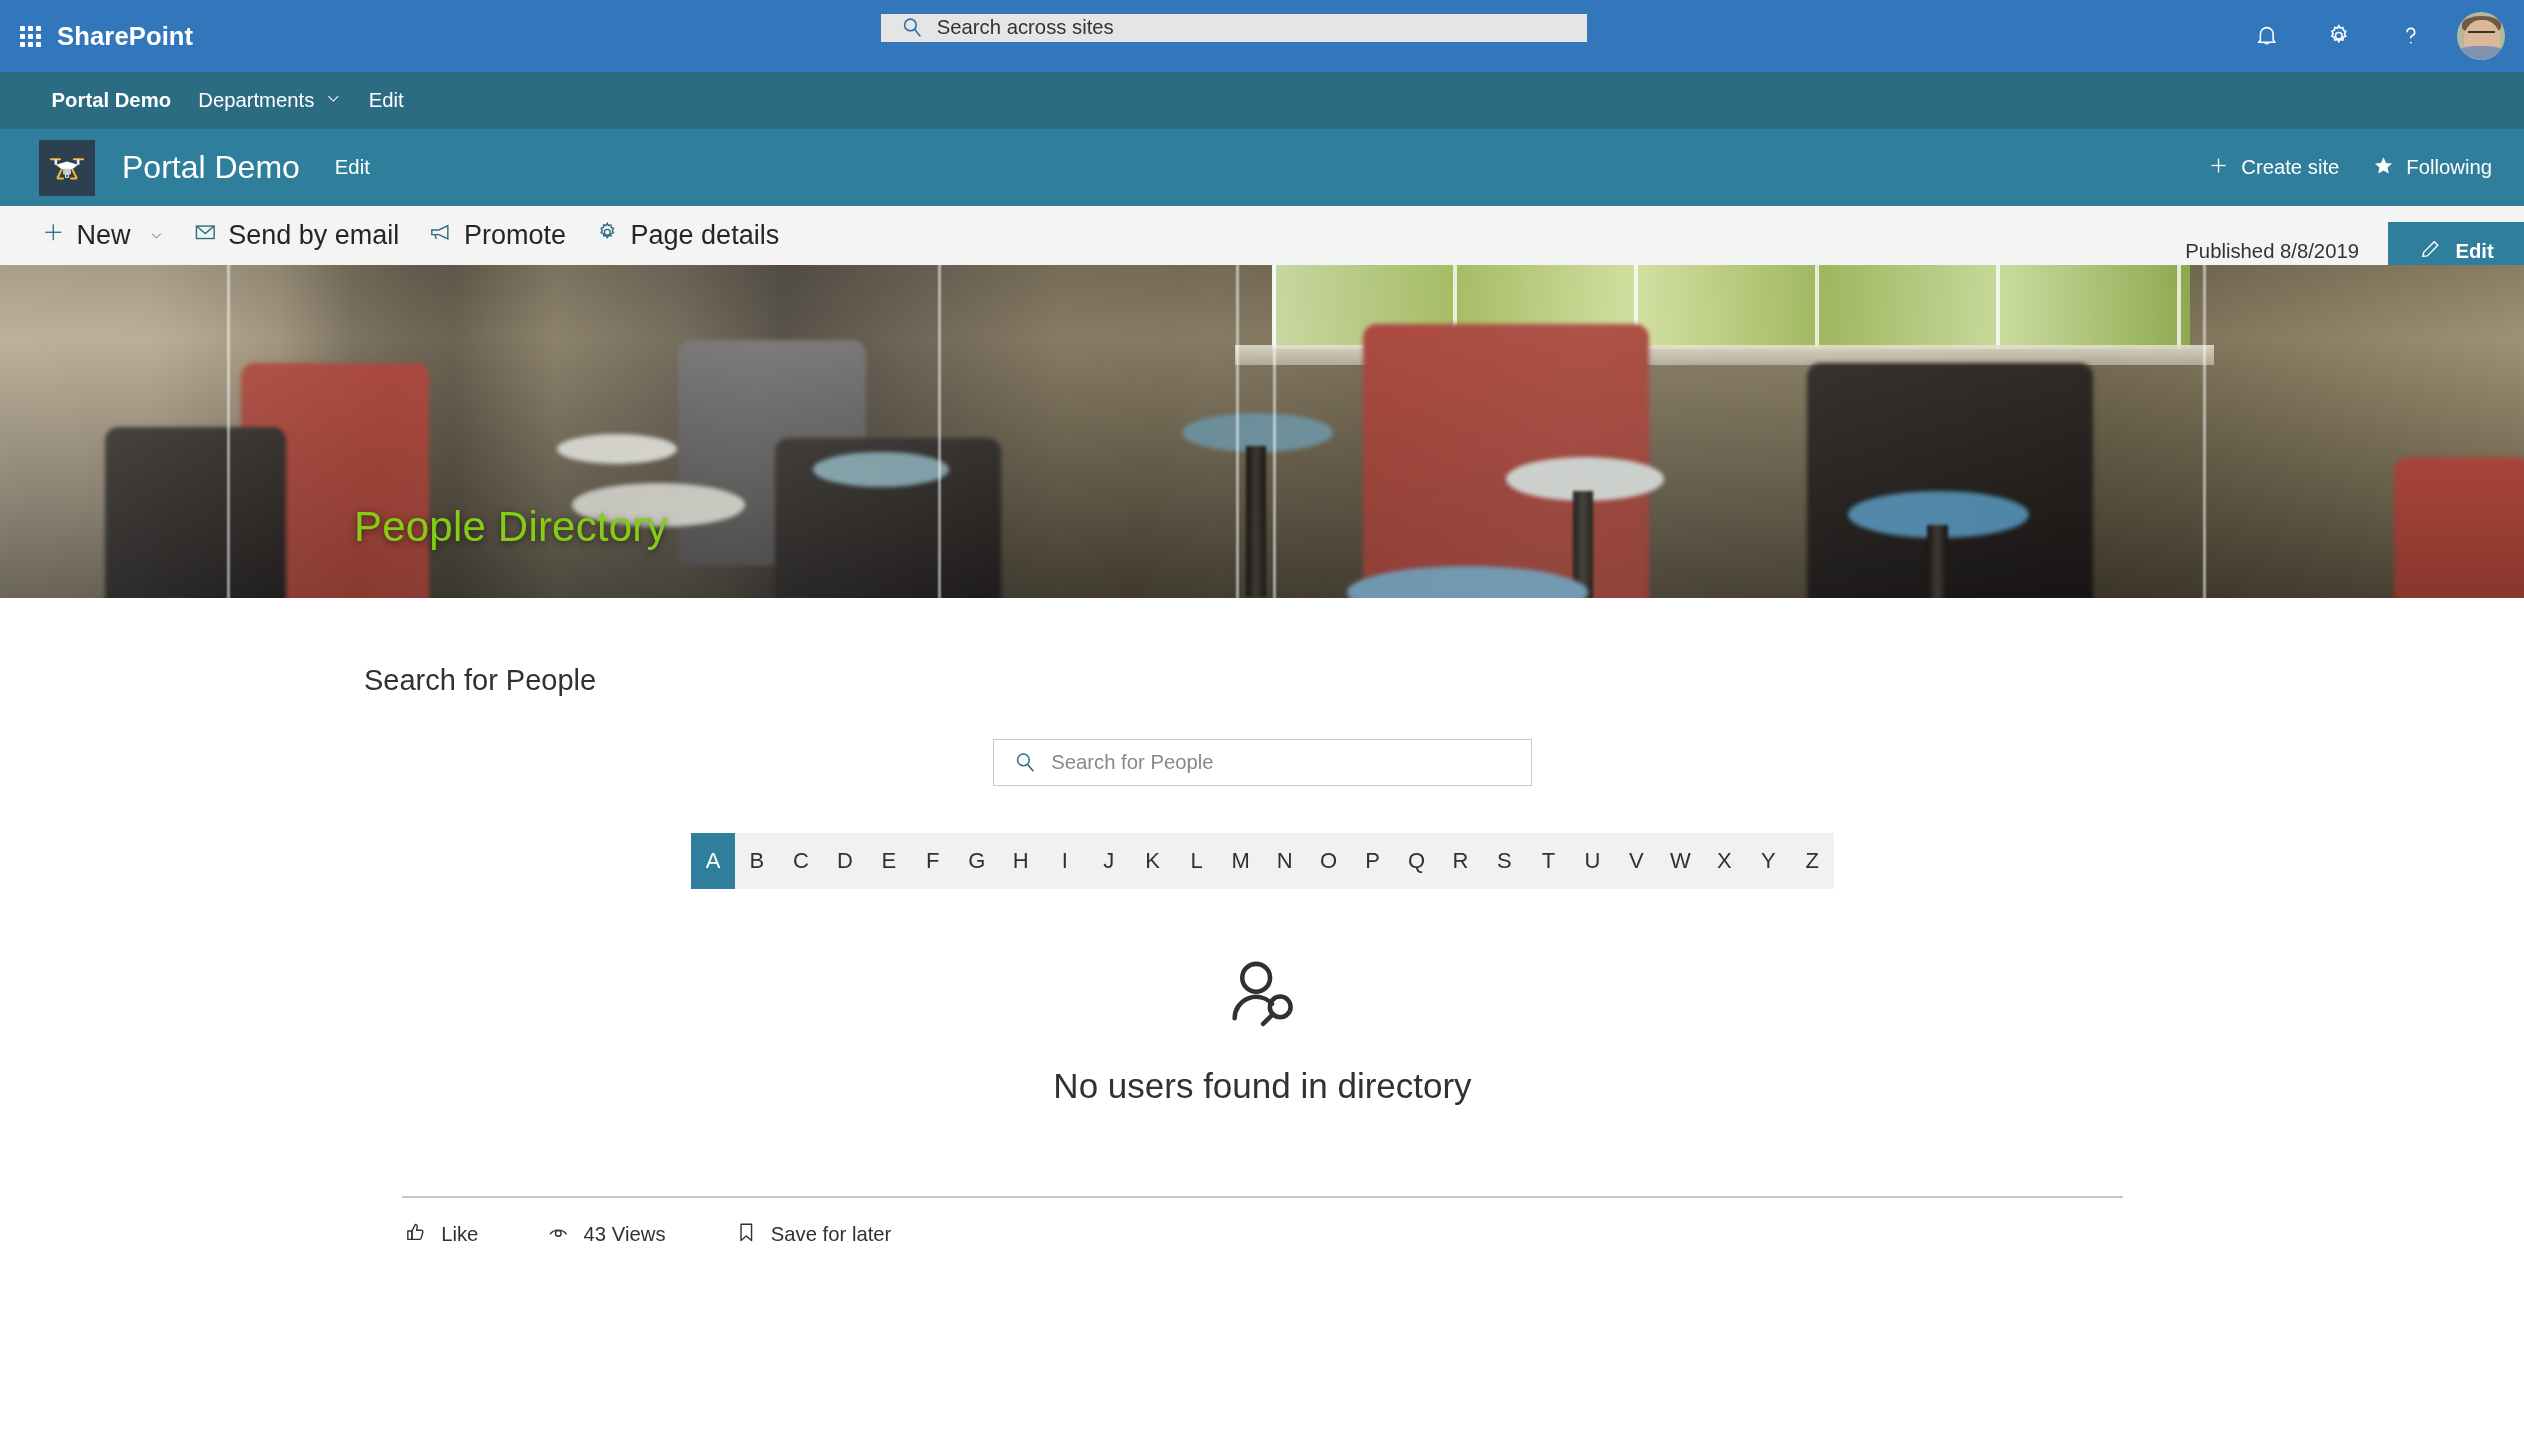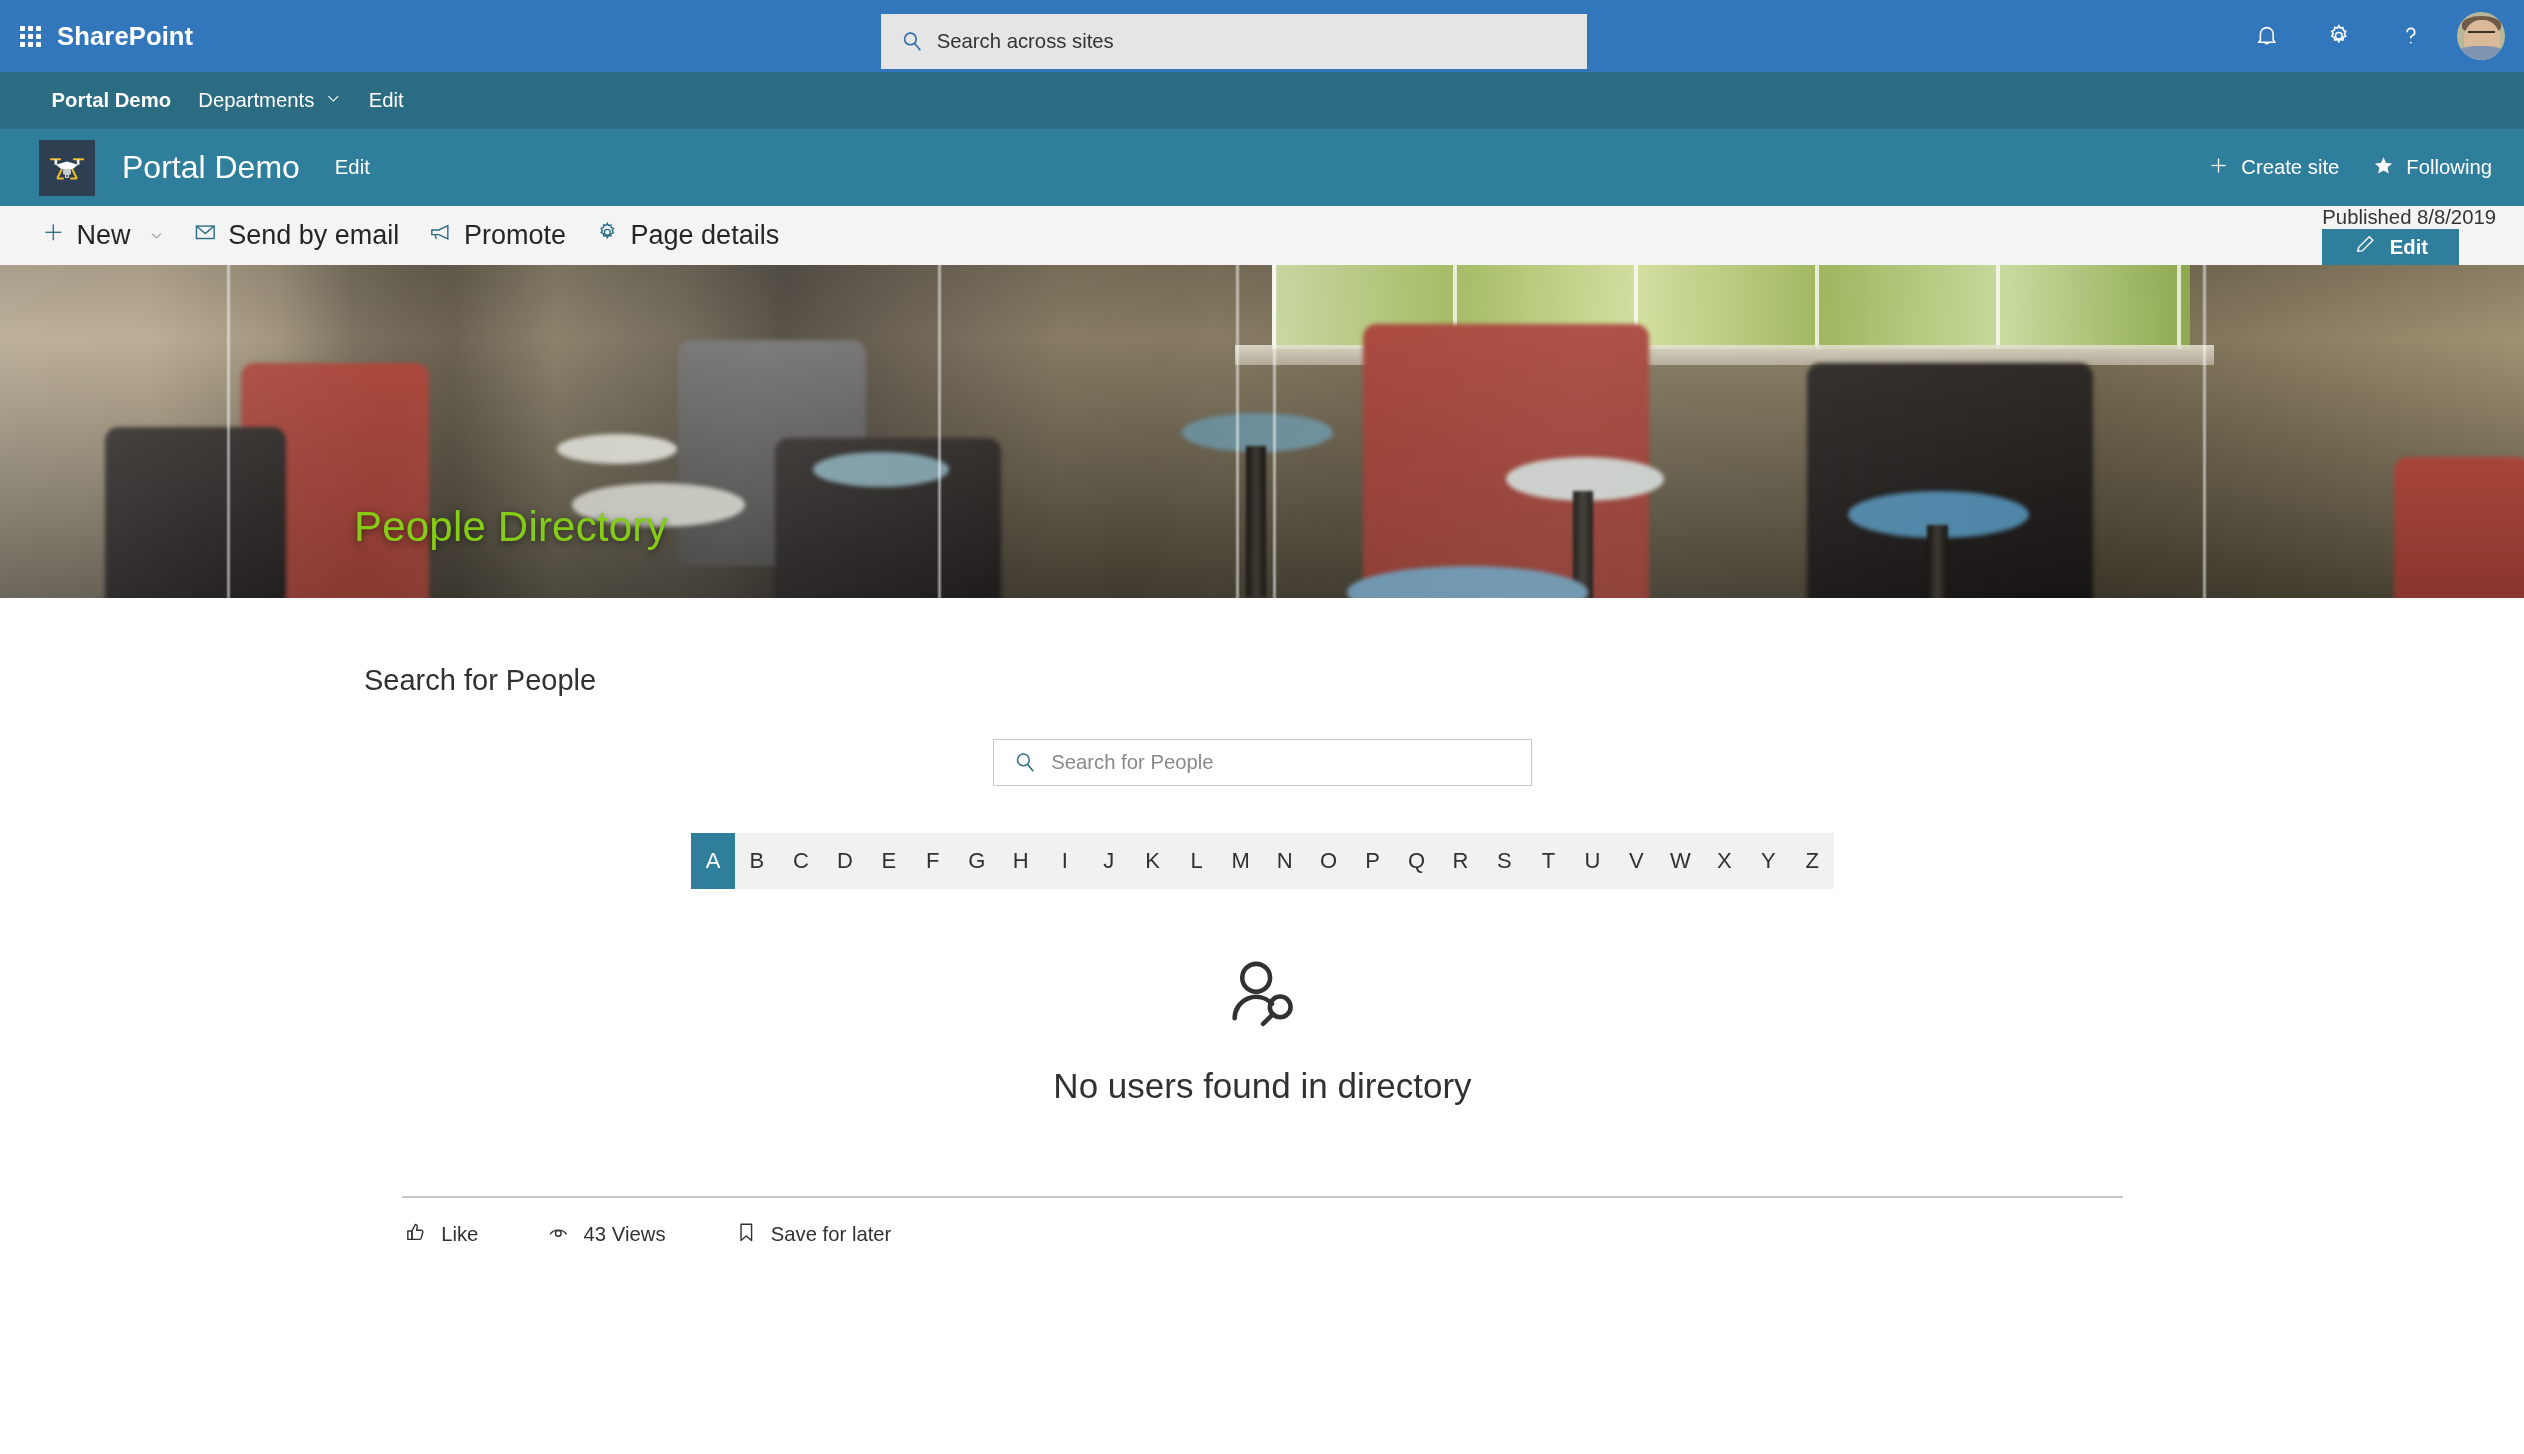--- a/index.html
+++ b/index.html
@@ -35,21 +35,21 @@
     font-size: 25.6px;
     font-weight: 600;
     letter-spacing: 0.1px;
     cursor: pointer;
   }
   .suite-search {
     position: absolute;
     left: 881px;
     top: 13.6px;
     width: 706px;
-    height: 55px;
+    height: 28px;
     background: #e5e5e5;
     display: flex;
     align-items: center;
     padding-left: 19.6px;
     cursor: text;
   }
   .suite-search .mag { margin-right: 13.6px; display:flex; }
   .suite-search-text {
     color: #333333;
     font-size: 20.3px;
@@ -184,24 +184,24 @@
     gap: 12px;
     padding: 0 15px;
     height: 59px;
     color: #252525;
     font-size: 27px;
     cursor: pointer;
   }
   .cmd-item .chev { margin-left: 6px; display:flex; }
   .cmd-right {
     position: absolute;
-    right: 0; top: 0;
+    right: 0; top: 16px;
     height: 59px;
     display: flex;
-    flex-direction: column;
+    align-items: center;
   }
   .published {
     color: #333333;
     font-size: 20.3px;
     padding-right: 29px;
   }
   .edit-btn {
     background: #2f7e9b;
     color: #ffffff;
     height: 59px;

